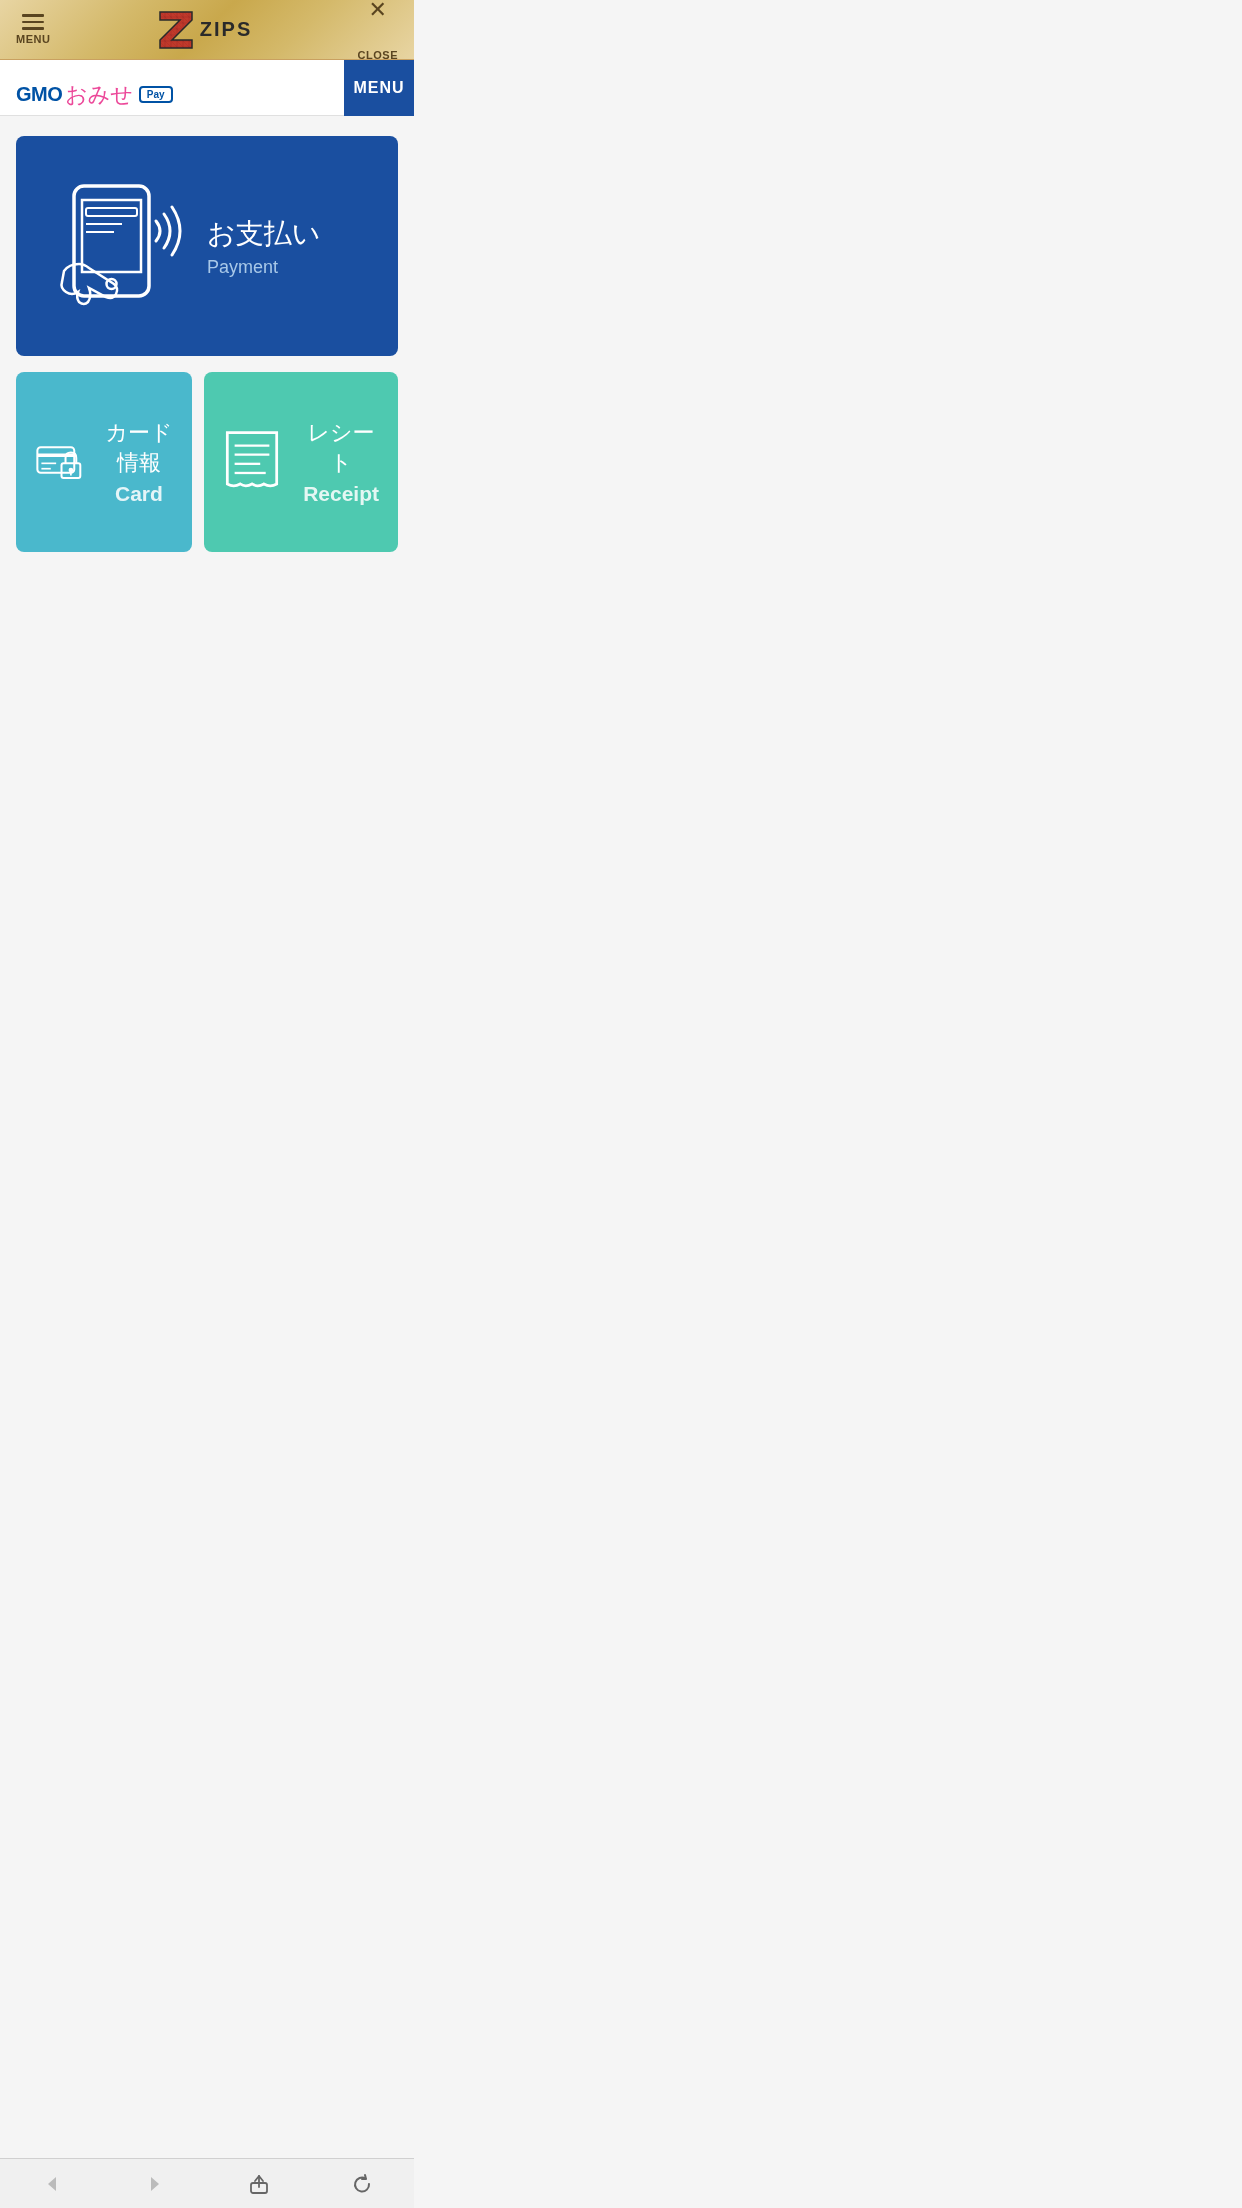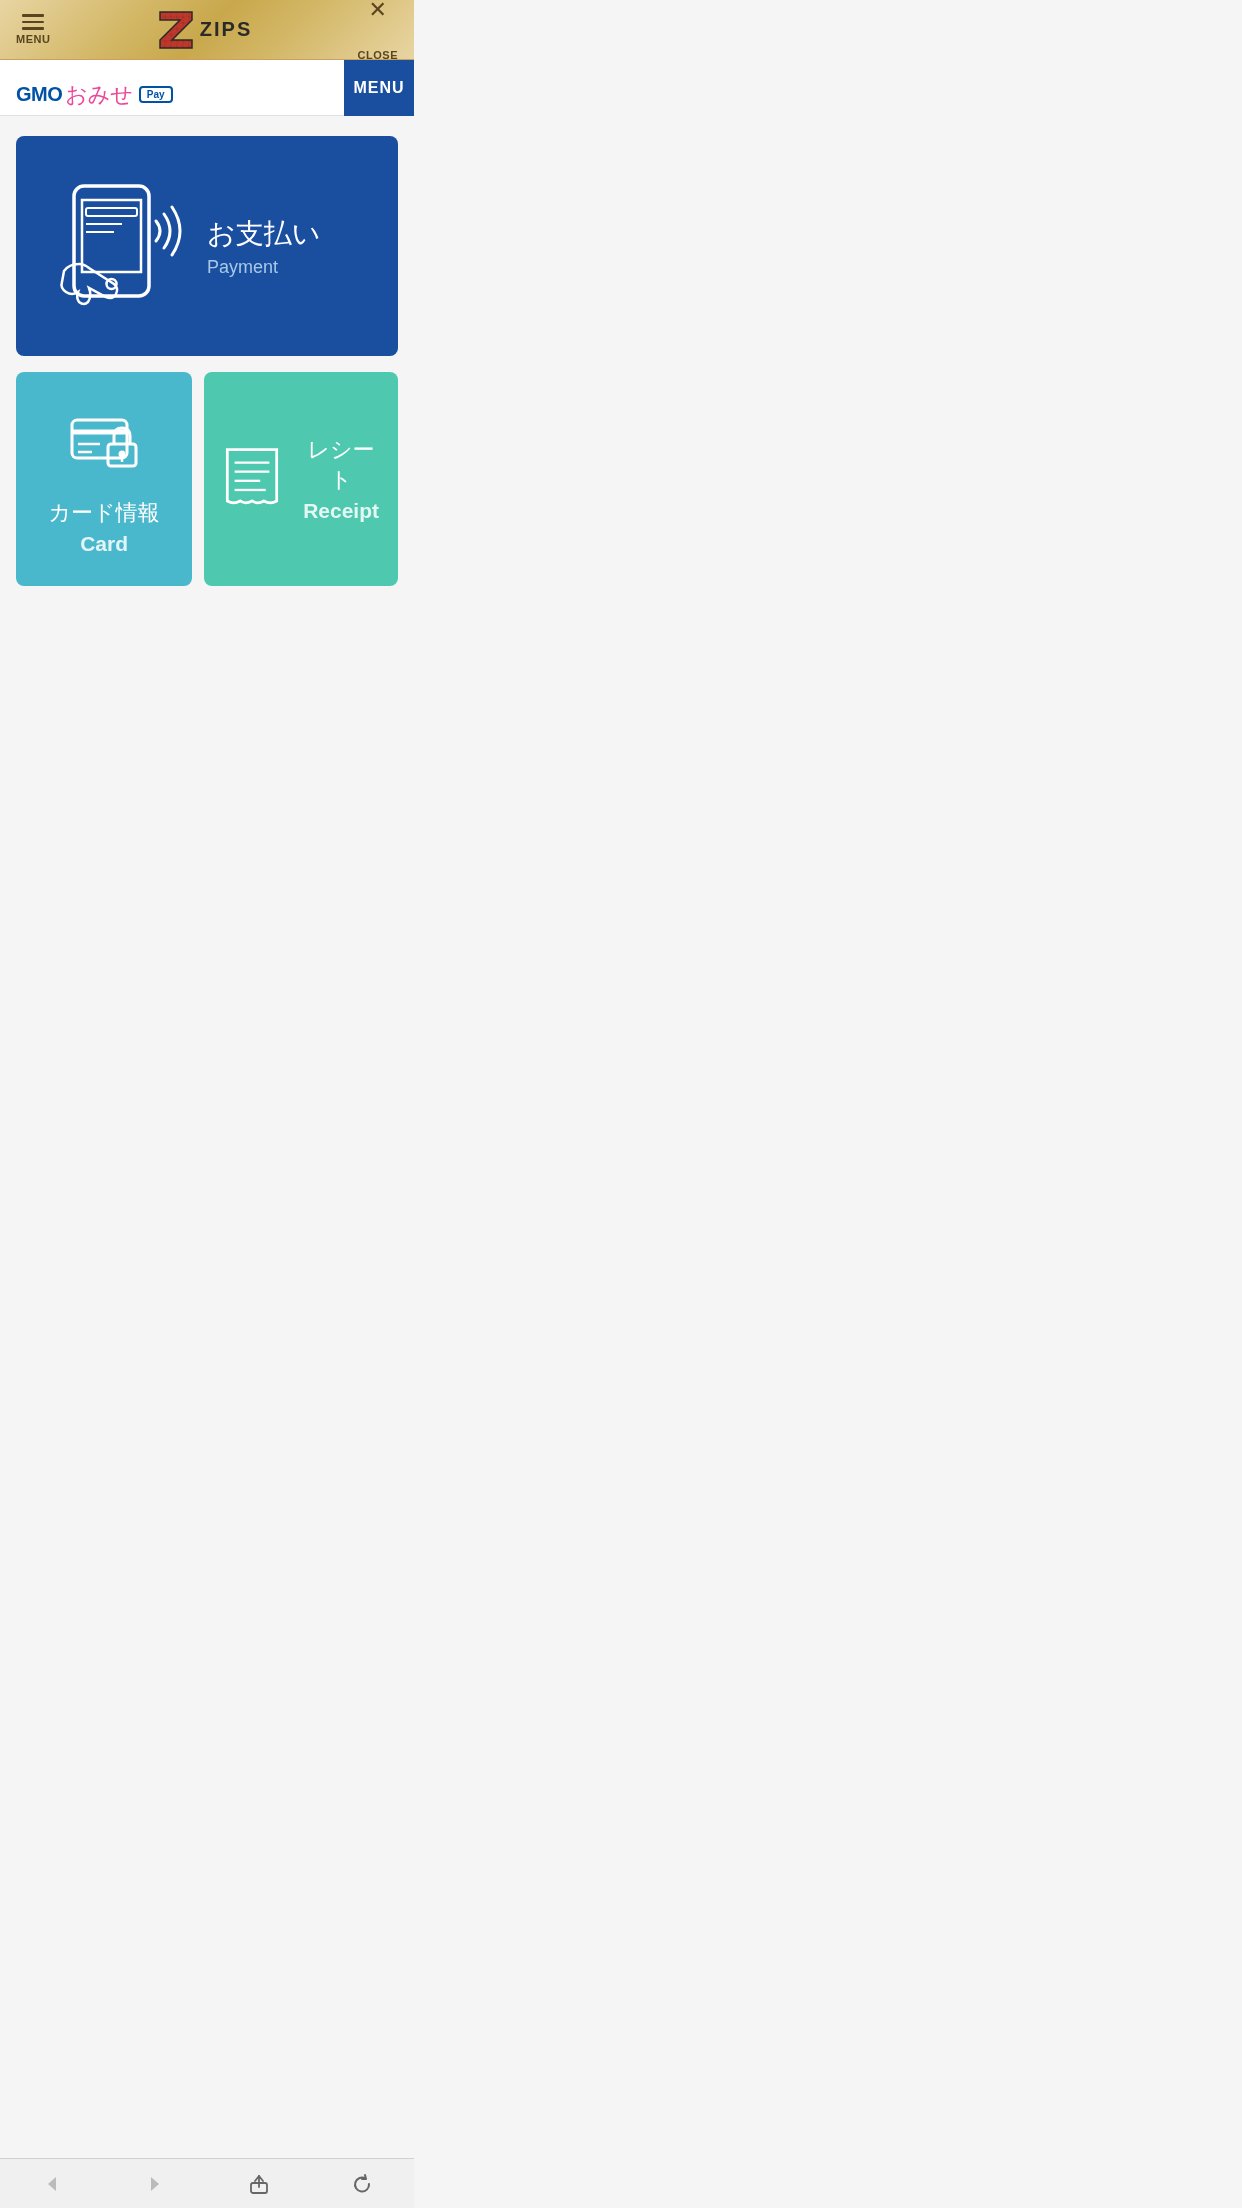--- a/index.html
+++ b/index.html
@@ -207,21 +207,21 @@
       display: flex;
       gap: 12px;
     }
 
     .card-info-btn {
       flex: 1;
       background: #4ab8cc;
       border-radius: 8px;
       padding: 30px 16px;
       display: flex;
-      flex-direction: column;
+      flex-direction: row;
       align-items: center;
       justify-content: center;
       cursor: pointer;
       min-height: 180px;
       gap: 16px;
     }
 
     .receipt-btn {
       flex: 1;
       background: #4ec9b0;

